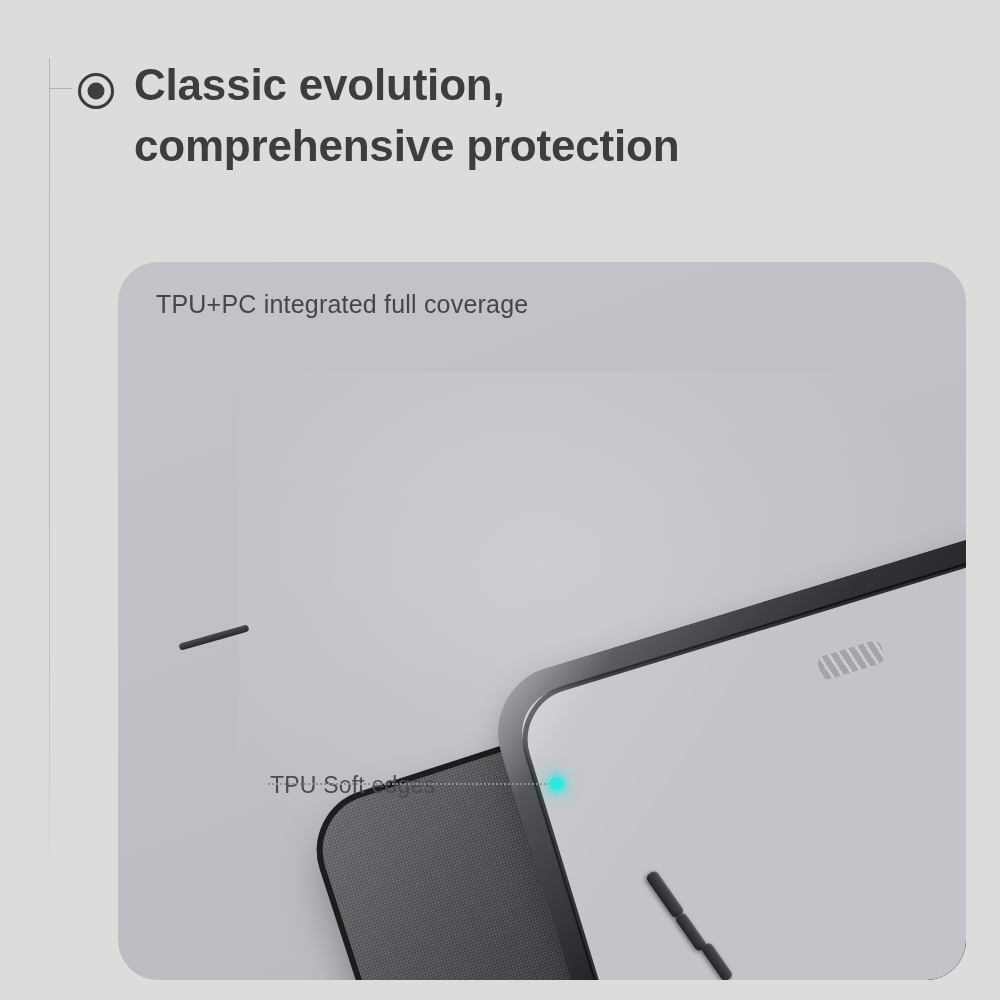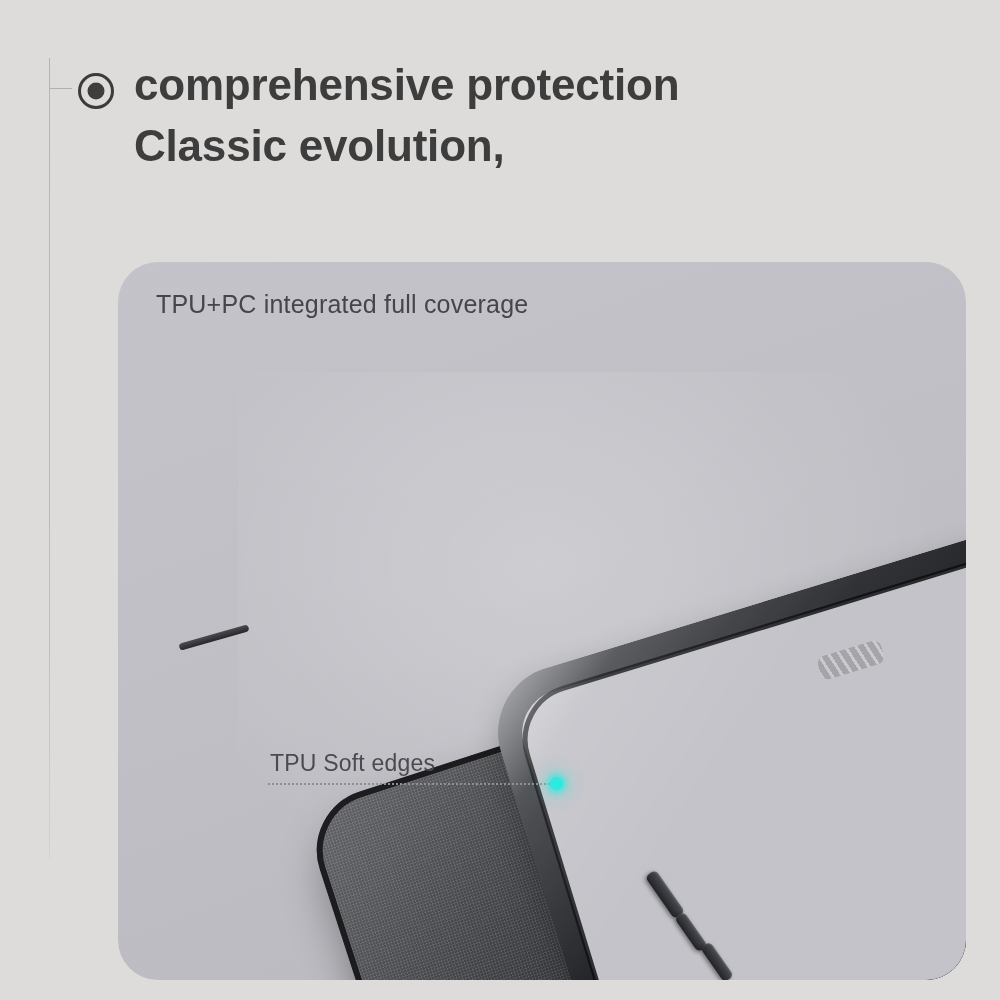--- a/index.html
+++ b/index.html
@@ -305,20 +305,21 @@
   }
 
   
   .callout-label {
     position: absolute;
     font-size: 23px;
     font-weight: 400;
     color: #4a4a4f;
     letter-spacing: 0.2px;
     white-space: nowrap;
+    margin-top: 22px;
   }
   .callout-line {
     position: absolute;
     height: 0;
     border-top: 2px dotted #8e8e96;
   }
   .callout-dot {
     position: absolute;
     width: 13px;
     height: 13px;
@@ -337,22 +338,22 @@
 <body>
 
 <div id="stage">
 
   <div id="left-rail"></div>
   <div id="rail-tick"></div>
 
   <div id="headline-block">
     <div id="target-icon"></div>
     <h1 id="headline">
+      <span class="hl-line">Classic evolution,</span>
       <span class="hl-line">comprehensive protection</span>
-      <span class="hl-line">Classic evolution,</span>
     </h1>
   </div>
 
   <div id="product-panel">
 
     <div id="scene">
       <div class="panel-light"></div>
 
       <div id="phone-body"></div>
       <div id="phone-side-button"></div>

